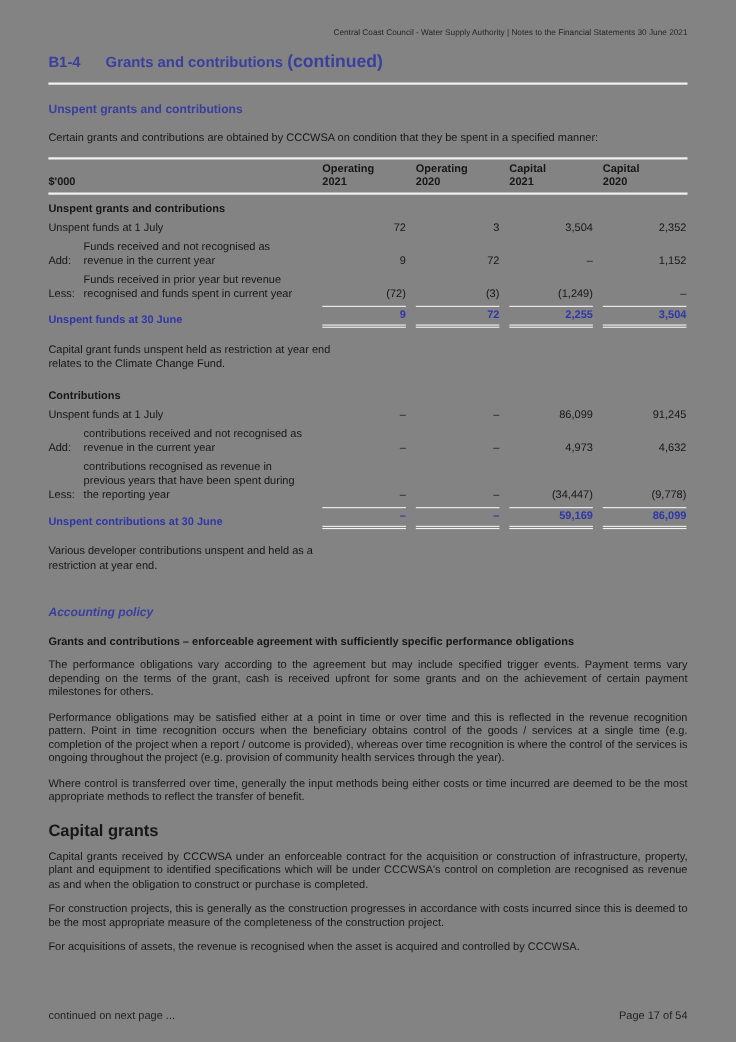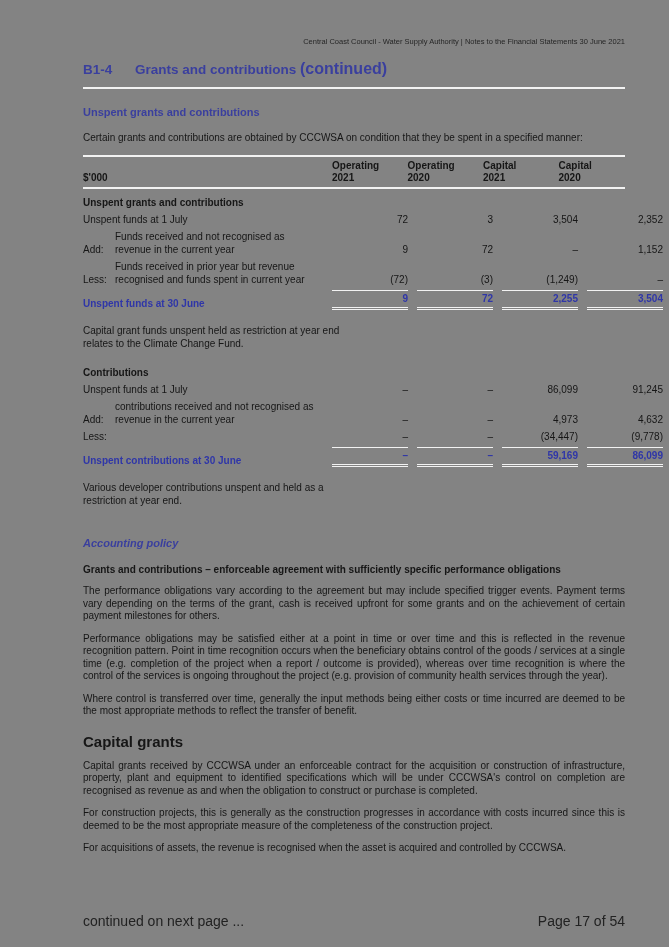--- a/index.html
+++ b/index.html
@@ -4,21 +4,21 @@
 <style>
   * { margin:0; padding:0; box-sizing:border-box; }
   html,body { width:669px; height:947px; }
   body {
     background:#838383;
     font-family:"Liberation Sans", sans-serif;
     color:#161616;
     position:relative;
     overflow:hidden;
   }
-  .page { position:absolute; inset:0; padding:12px 44px;margin-left:39px; }
+  .page { position:absolute; inset:0; padding:0 44px; }
 
   .doc-header { padding-top:25px; text-align:right; font-size:7.5px; color:#262626; }
 
   .title { margin-top:14px; color:#3a3f9e; font-size:13.5px; font-weight:bold; }
   .title .code { display:inline-block; width:52px; }
   .title .cont { font-size:16px; }
 
   .title-rule { border:none; height:2px; background:#f2f2f2; margin-top:9px; }
 
   h2.sub { margin-top:17px; font-size:11px; font-weight:bold; color:#3a3f9e; }
@@ -38,21 +38,21 @@
   .total .label-col, .total .val { color:#2f36a8; font-weight:bold; }
   .total .val { border-top:1px solid #f2f2f2; border-bottom:3px double #f2f2f2; padding:1px 0 2px; }
   .note { margin-top:12px; font-size:10px; line-height:13px; width:276px; }
 
   .ap-heading { margin-top:30px; color:#3a3f9e; font-weight:bold; font-style:italic; font-size:11px; }
   .bold-sub { margin-top:15px; font-size:10px; font-weight:bold; }
   .para { margin-top:10px; font-size:10px; line-height:12.5px; text-align:justify; }
   .cap-heading { margin-top:15px; font-size:15px; font-weight:bold; }
 
   .footer { position:absolute; left:44px; right:44px; bottom:18px;
-            font-size:14px; color:#222; display:flex; justify-content:space-between; }
+            font-size:10px; color:#222; display:flex; justify-content:space-between; }
 </style>
 </head>
 <body>
 
 <div class="page">
 
   <div class="doc-header">Central Coast Council - Water Supply Authority | Notes to the Financial Statements 30 June 2021</div>
 
   <h1 class="title">
     <span class="code">B1-4</span><span>Grants and contributions</span>
@@ -151,20 +151,21 @@
       </div>
       <div class="val">–</div>
       <div class="val">–</div>
       <div class="val">4,973</div>
       <div class="val">4,632</div>
     </div>
 
     <div class="row">
       <div class="label-col">
         <span class="prefix">Less:</span>
+        <span class="lbl">contributions recognised as revenue in previous years that have been spent during the reporting year</span>
       </div>
       <div class="val">–</div>
       <div class="val">–</div>
       <div class="val">(34,447)</div>
       <div class="val">(9,778)</div>
     </div>
 
     <div class="row total">
       <div class="label-col">
           <span class="lbl">Unspent contributions at 30 June</span>

